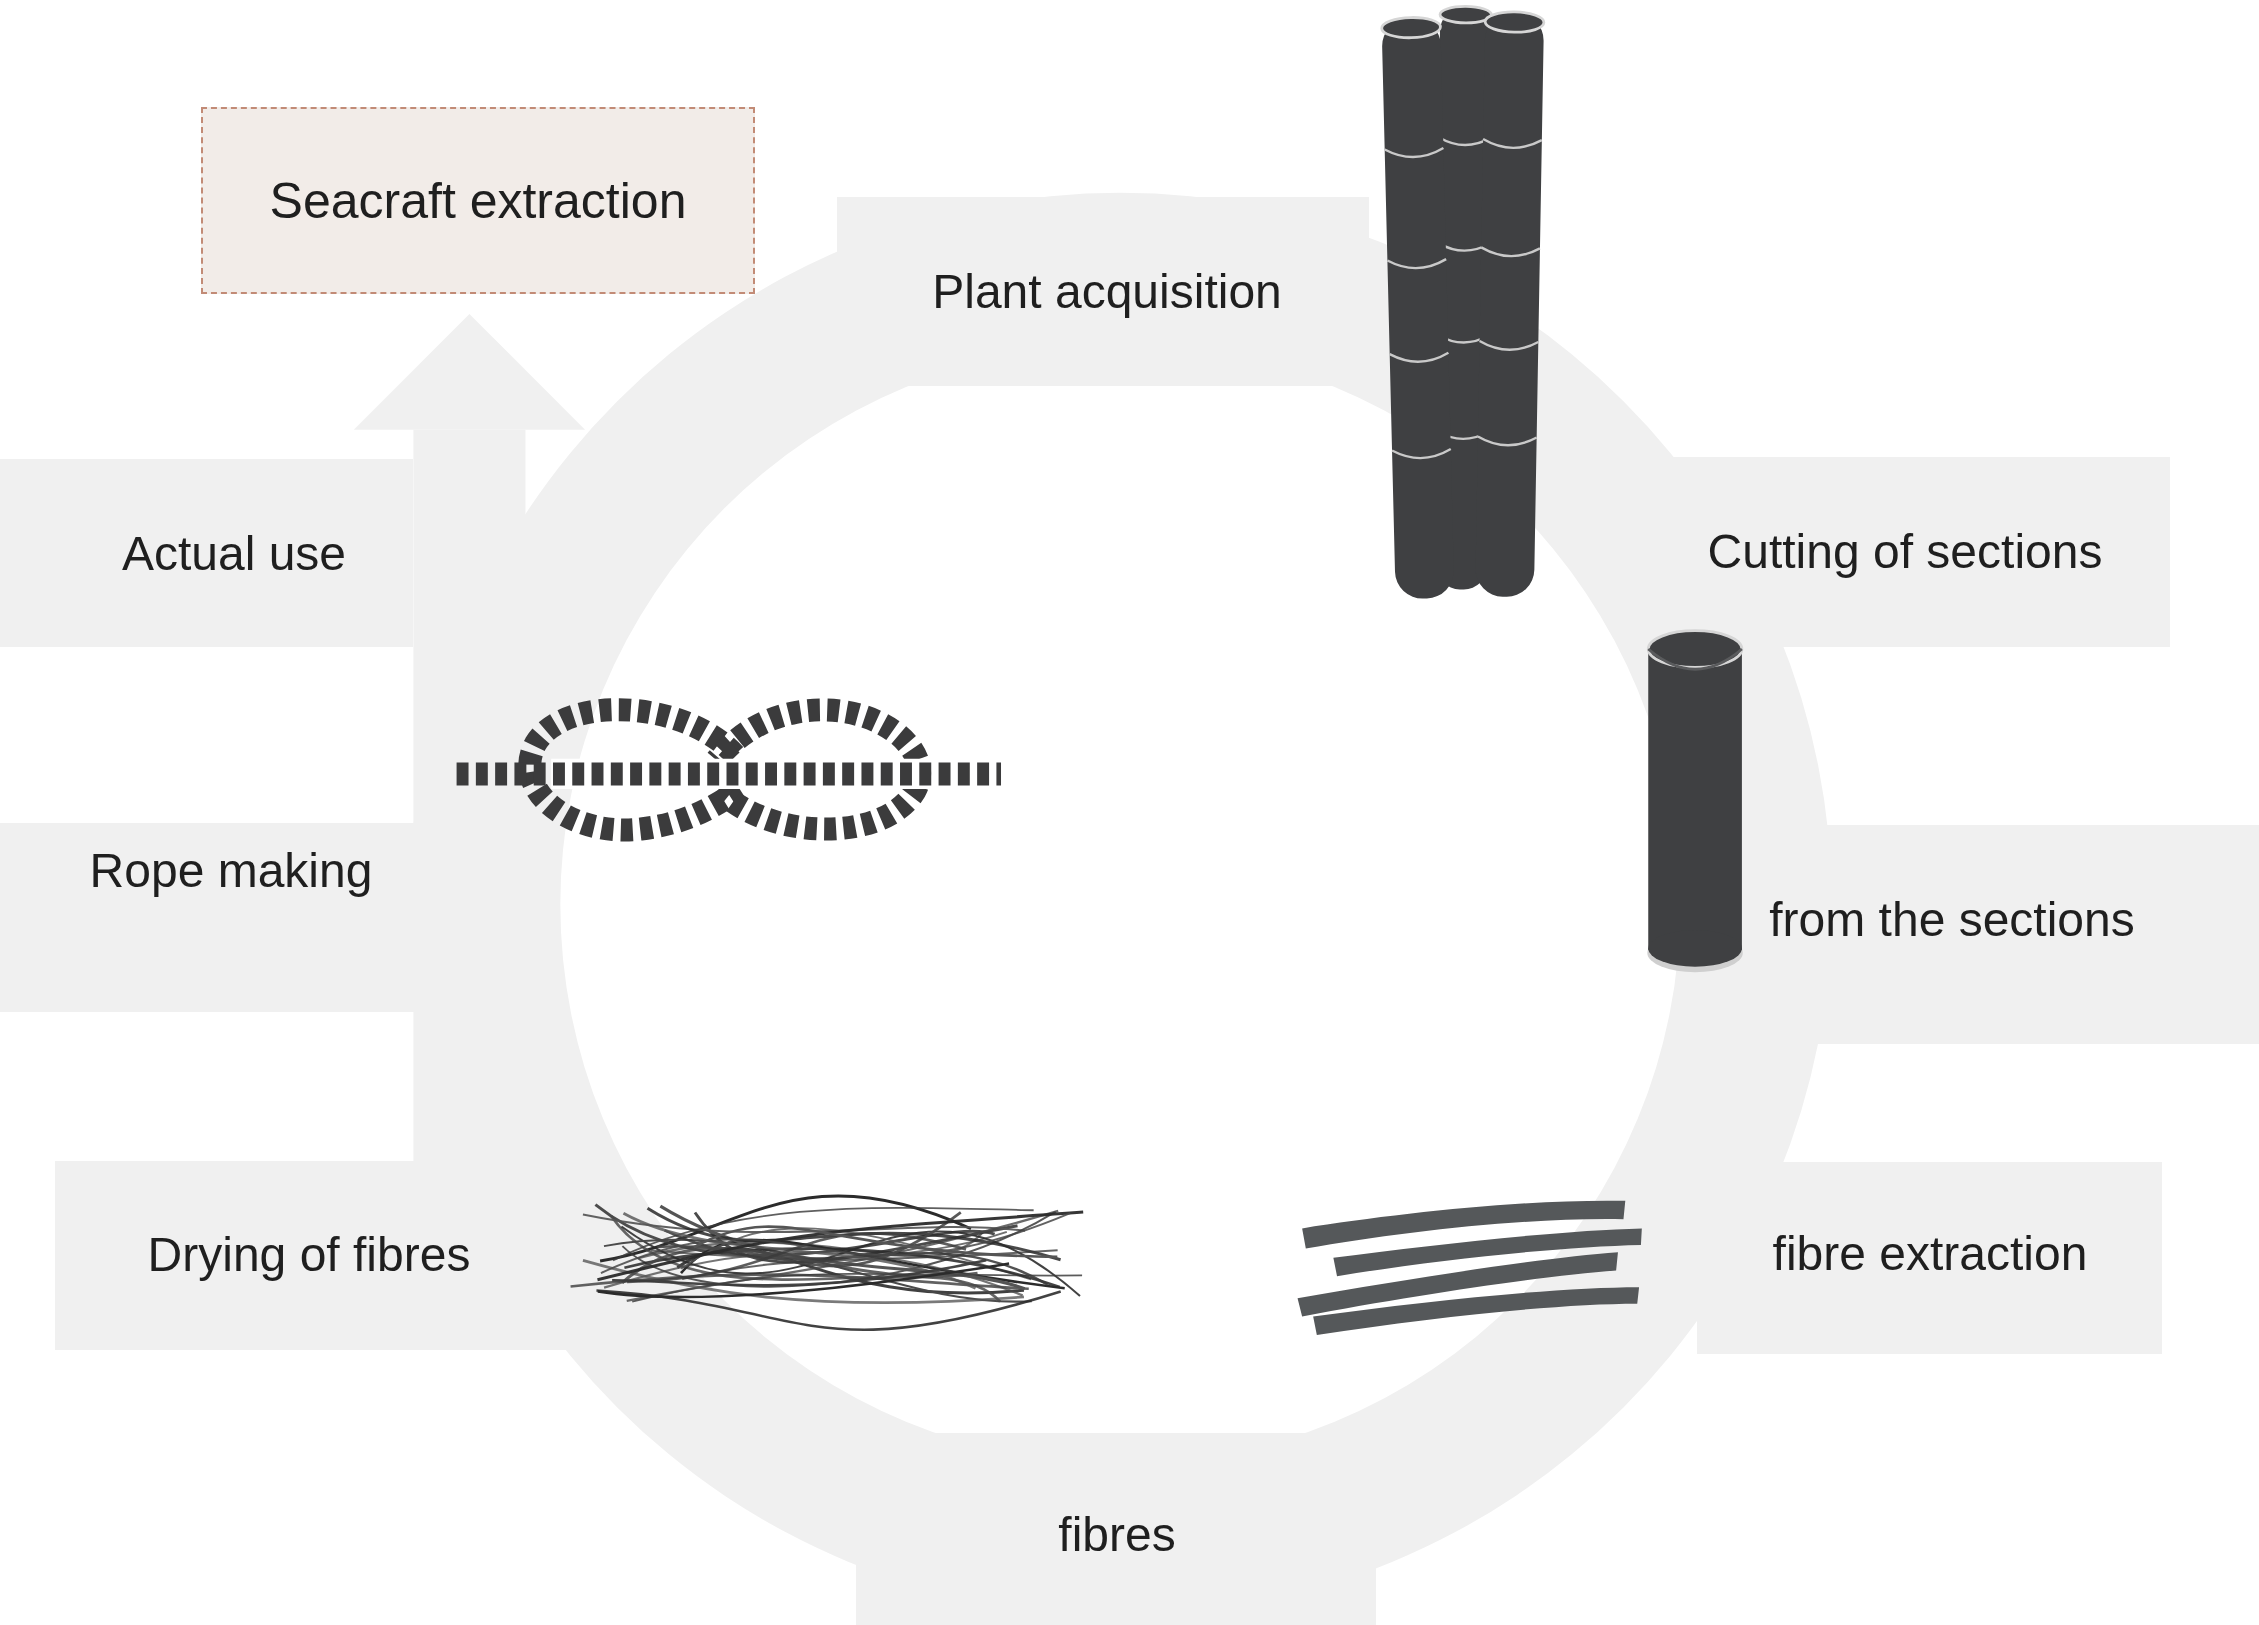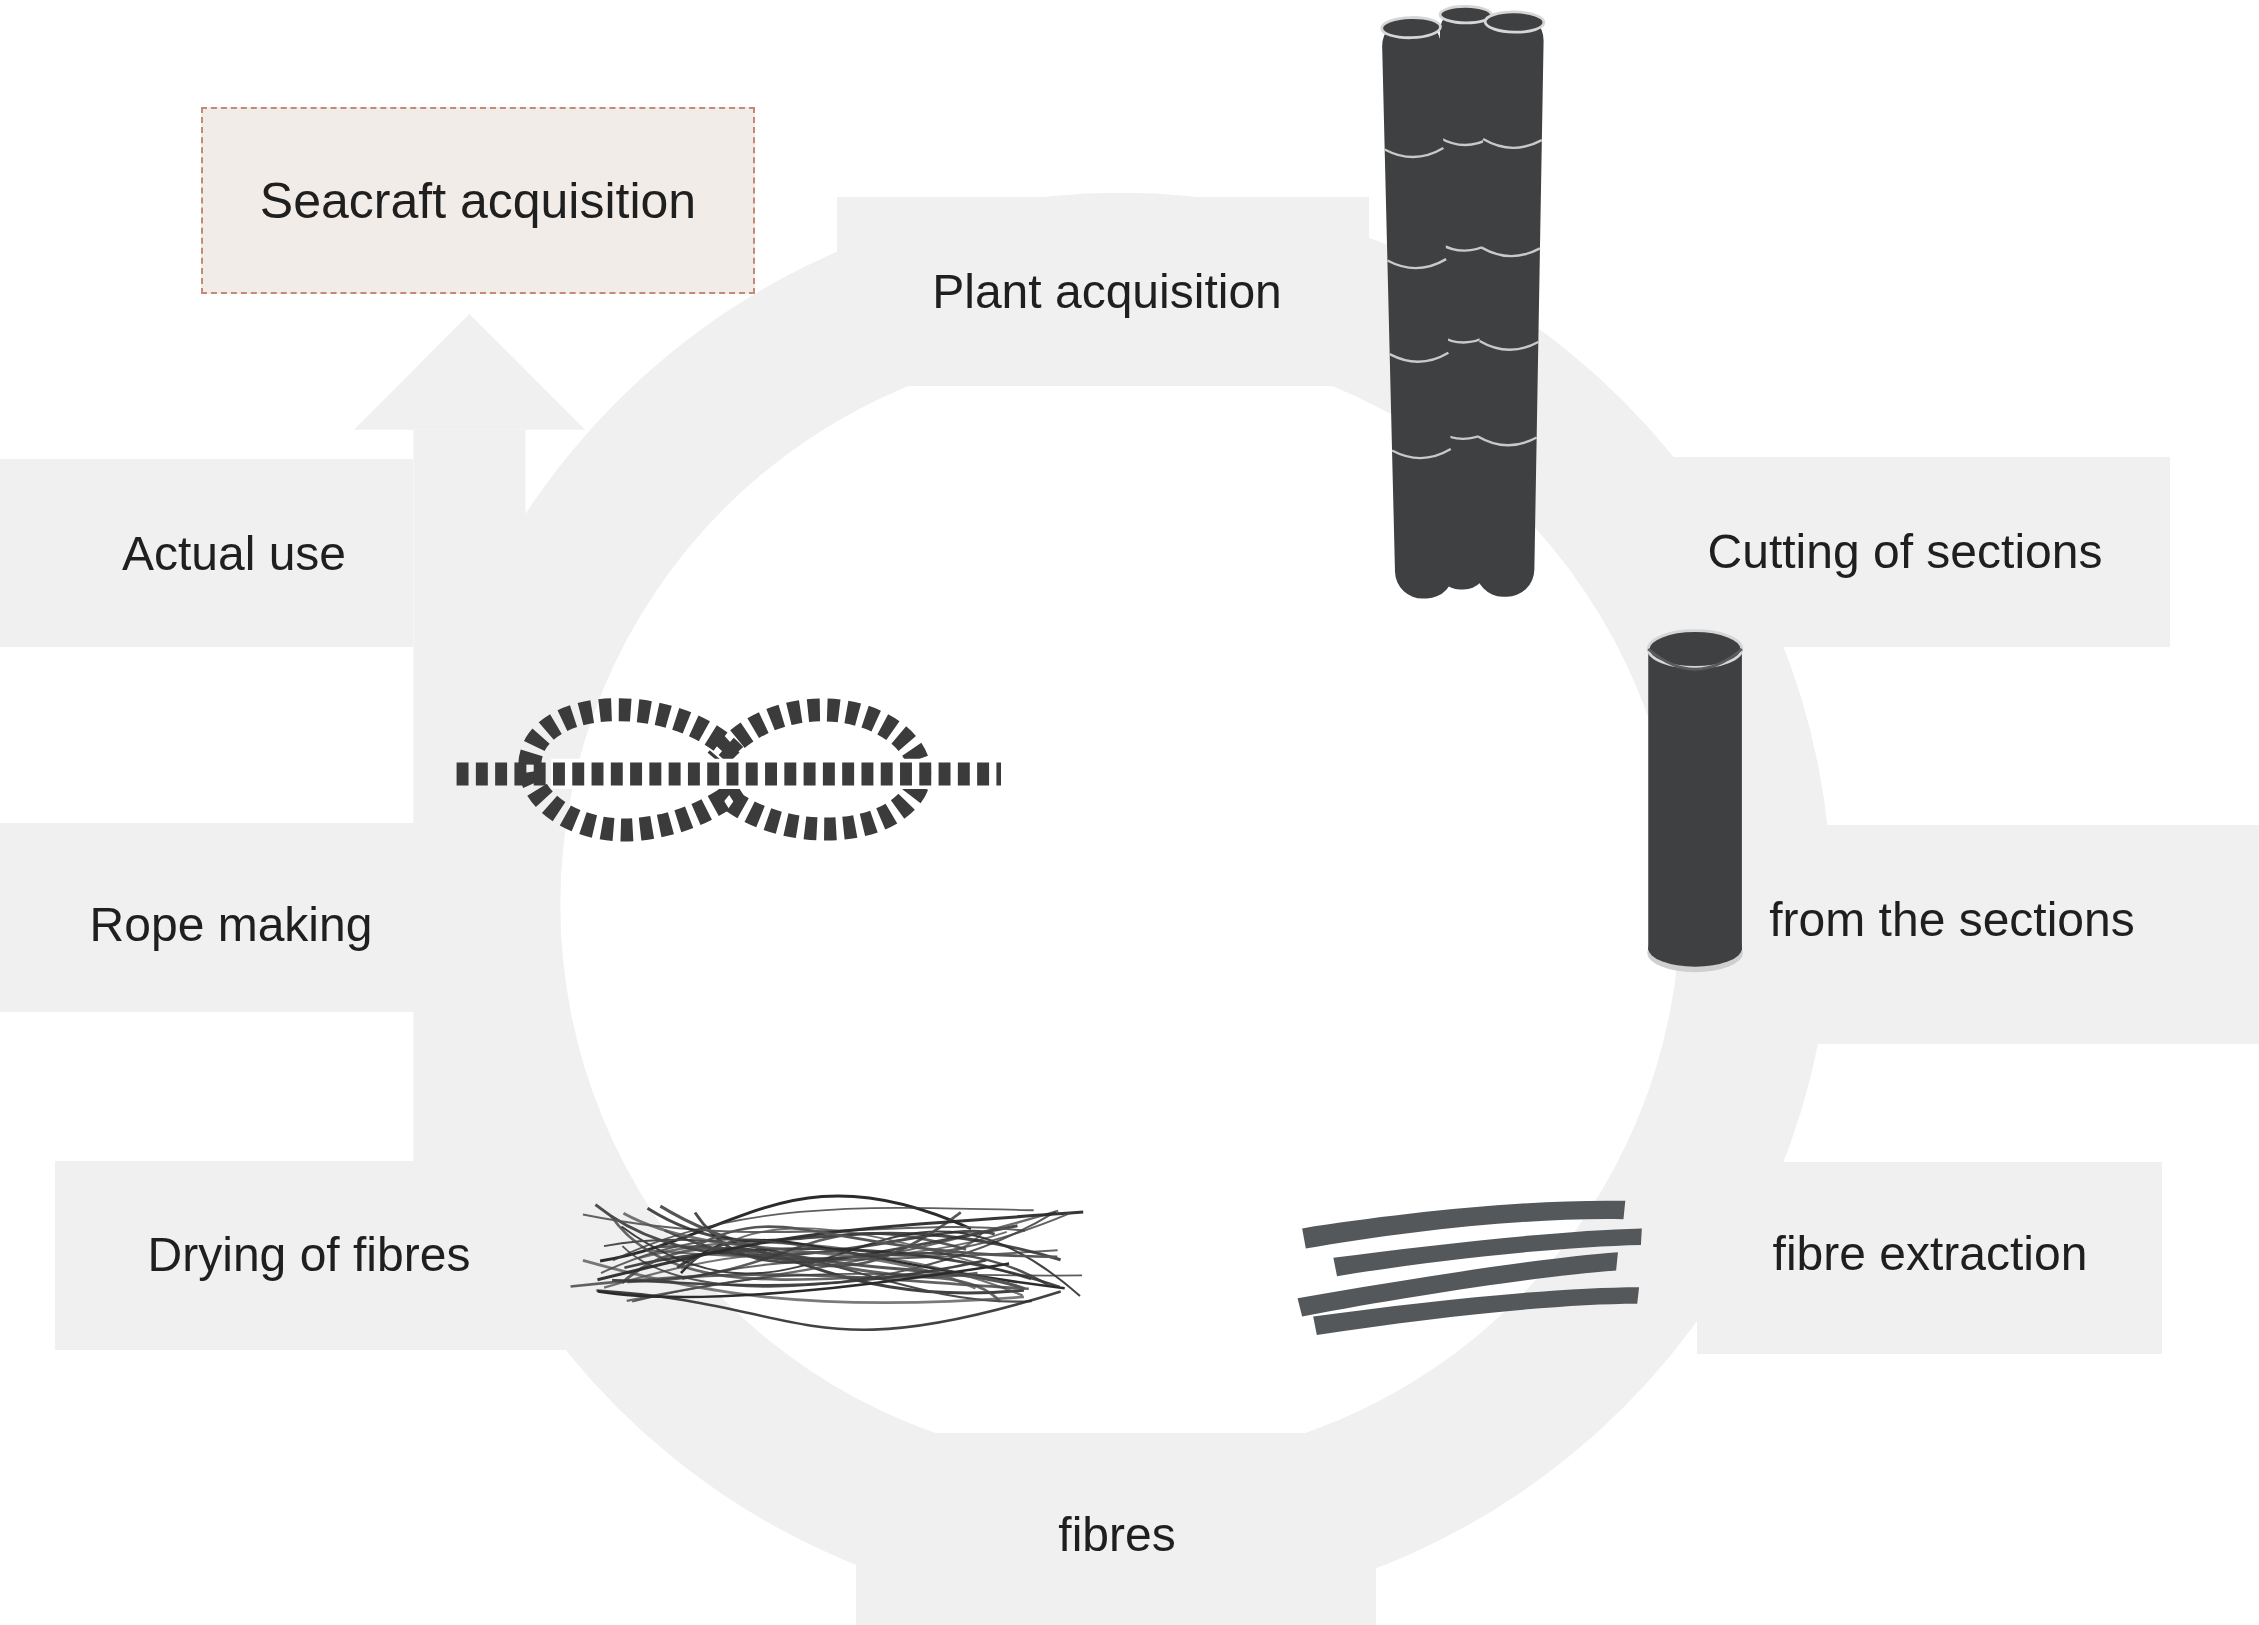--- a/index.html
+++ b/index.html
@@ -35,21 +35,21 @@
     position:absolute;transform:translate(-50%,-50%);
     text-align:right;color:var(--text);
     font-size:48px;line-height:56px;white-space:nowrap;z-index:6;
   }
   .lbl-plant      {left:1107px; top:292px;}
   .lbl-cutting    {left:1905px; top:552px;}
   .lbl-removing   {left:1952px; top:920px;}
   .lbl-scraping   {left:1930px; top:1254px;}
   .lbl-processing {left:1117px; top:1535px;}
   .lbl-drying     {left:309px;  top:1255px;}
-  .lbl-rope       {left:231px;  top:925px;}
+  .lbl-rope       {left:231px;  top:871px;}
   .lbl-actual     {left:222px;  top:554px;margin-left:12px;}
   #title-box{
     position:absolute;left:201px;top:107px;width:550px;height:183px;
     background:var(--title-box-fill);
     border:2.8px dashed var(--title-box-border);
     display:flex;align-items:center;justify-content:center;
     z-index:5;
   }
   #title-box .title-text{
     font-size:50px;color:var(--text);white-space:nowrap;
@@ -79,21 +79,21 @@
   <div class="band band-plant"></div>
   <div class="band band-cutting"></div>
   <div class="band band-removing"></div>
   <div class="band band-scraping"></div>
   <div class="band band-processing"></div>
   <div class="band band-drying"></div>
   <div class="band band-rope"></div>
   <div class="band band-actual"></div>
 
   <div id="title-box">
-    <span class="title-text">Seacraft acquisition</span>
+    <span class="title-text">Seacraft extraction</span>
   </div>
 
   <svg id="art-layer" class="layer" width="2260" height="1625" viewBox="0 0 2461 1770">
 
     <g>
       <g transform="rotate(0.4 1594 330)">
         <rect class="dark-fill" x="1566" y="8" width="56" height="634" rx="26"></rect>
         <ellipse class="cap" cx="1594" cy="16" rx="28" ry="9"></ellipse>
         <path class="joint" d="M1566,150 q28,16 56,0"></path>
         <path class="joint" d="M1566,265 q28,16 56,0"></path>

